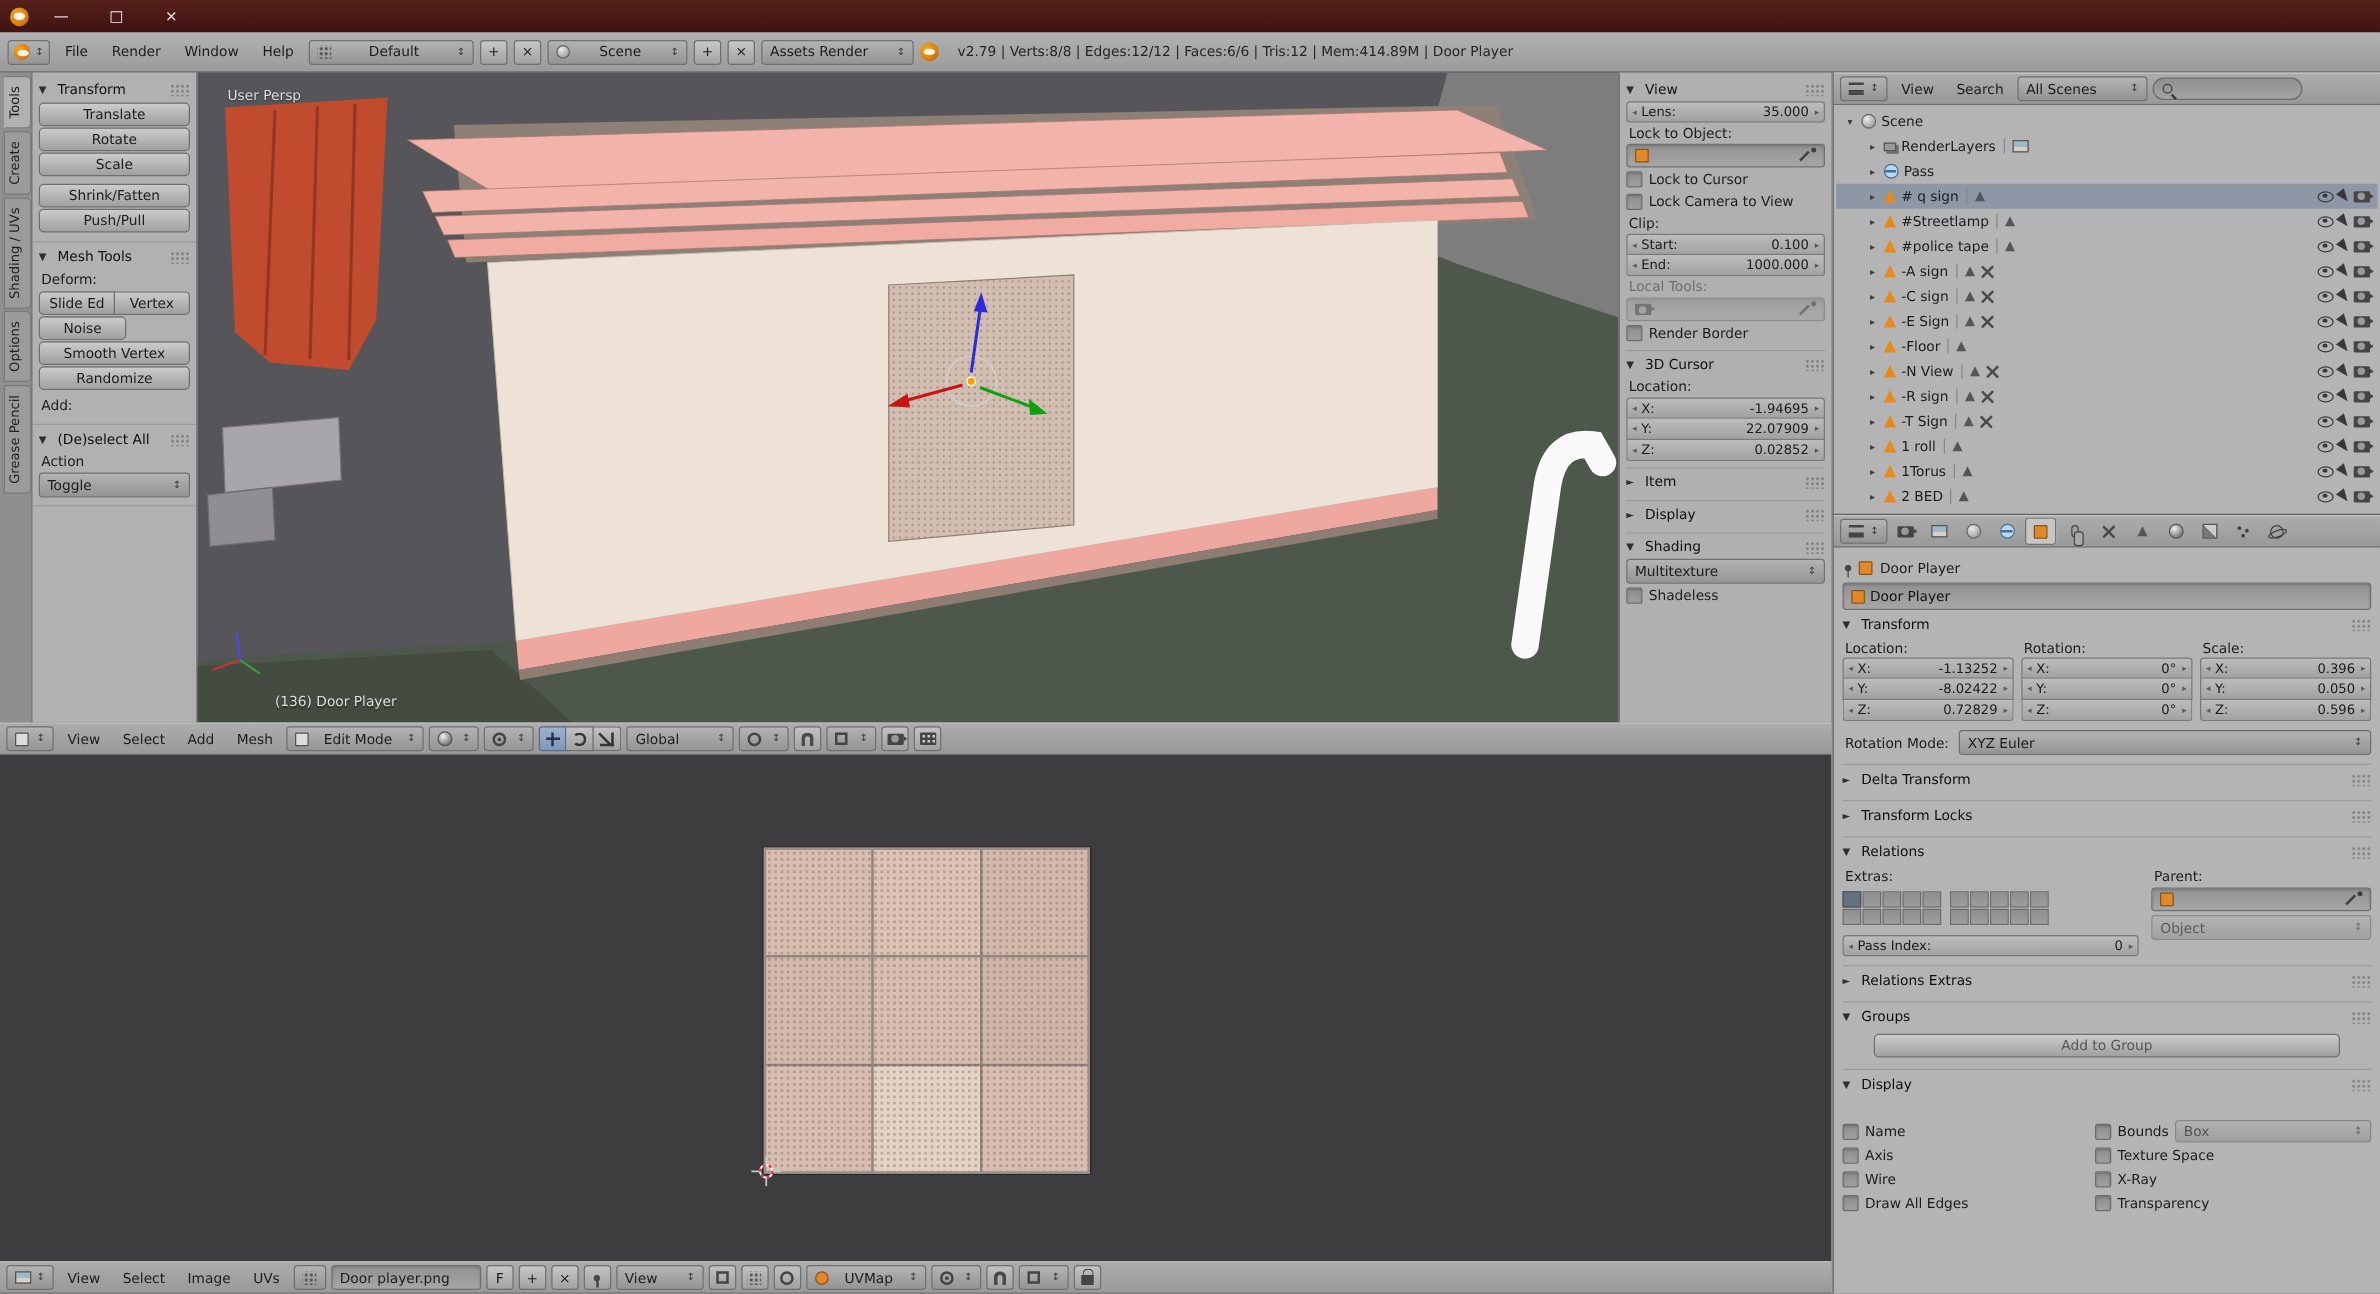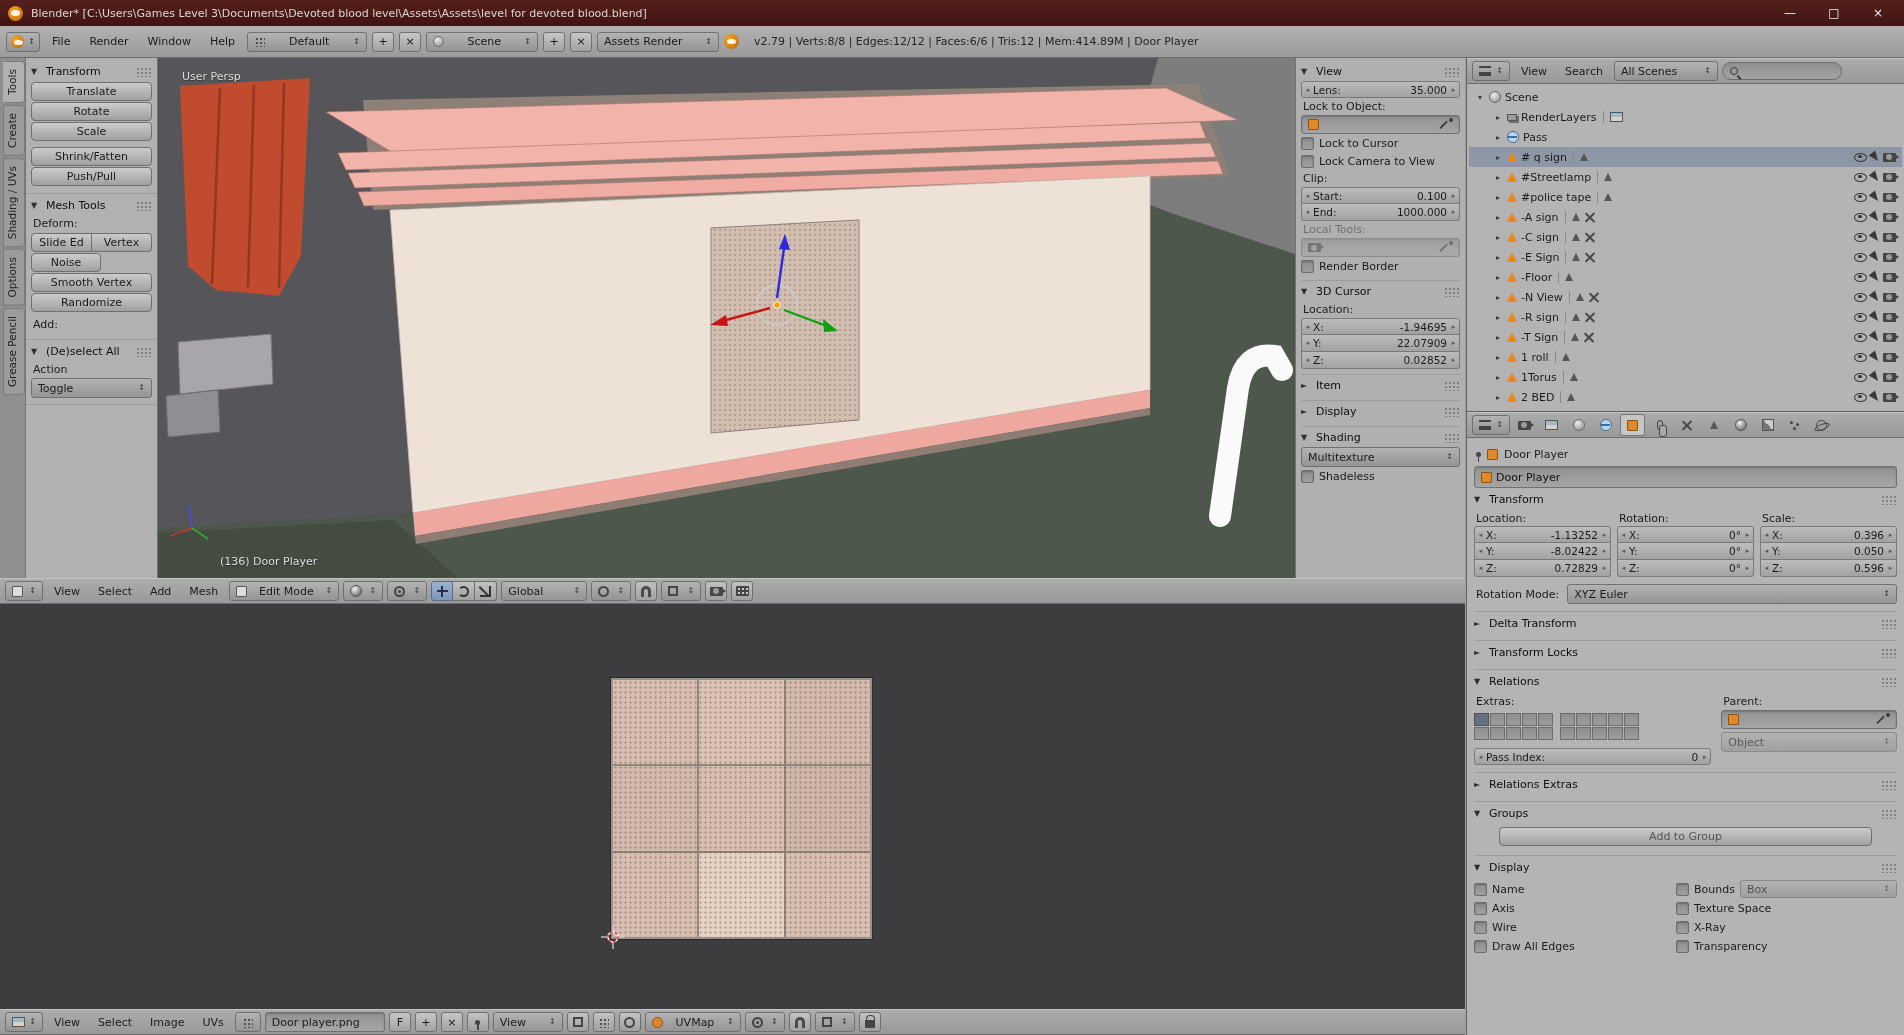--- a/index.html
+++ b/index.html
@@ -175,46 +175,45 @@
   .nameinput {flex:1; border:none; background:transparent; font:inherit; color:#111; outline:none;}
   .ppanel {border-bottom:1px solid #9c9c9c; padding:2px 0 7px 0;}
   .tf3 {display:grid; grid-template-columns:1fr 1fr 1fr; gap:6px; margin-top:2px;}
   .collbl {padding:1px 2px; color:#1b1b1b;}
   .rmrow {display:flex; align-items:center; gap:6px; margin-top:7px;}
   .relgrid {display:grid; grid-template-columns:1.35fr 1fr; gap:10px; margin-top:2px;}
   .layers {display:flex; gap:7px; margin:3px 0 8px 0;}
   .laygrp {display:grid; grid-template-columns:repeat(5,15px); grid-auto-rows:13px; gap:1px;}
   .laycell {background:linear-gradient(#8f8f8f,#9d9d9d); border:1px solid #6d6d6d;}
   .laycell.on {background:#66707e; border-color:#4c545f;}
-  .dispgrid {display:grid; grid-template-columns:1fr 1.15fr; column-gap:10px; row-gap:1px; margin-top:3px;}
+  .dispgrid {display:grid; grid-template-columns:1fr 1.15fr; column-gap:10px; row-gap:1px; margin-top:19px;}
   .boundsrow {display:flex; align-items:center; gap:5px;}
 </style>
 </head>
 <body>
 
 <div class="window">
 
   <div class="titlebar">
     <span class="ic g-blend"></span>
-    <span class="title">Blender* [C:\Users\Games Level 3\Documents\Devoted blood level\Assets\Assets\level for devoted blood.blend]</span>
     <span class="winbtn">—</span>
     <span class="winbtn">□</span>
     <span class="winbtn">×</span>
   </div>
 
   <div class="infobar">
     <div class="ddb sq" style="width:34px">
       <span class="ic g-blend" style="width:13px;height:13px"></span>
       <span class="ud">↕</span>
     </div>
     <span class="hmenu">File</span>
     <span class="hmenu">Render</span>
     <span class="hmenu">Window</span>
     <span class="hmenu">Help</span>
-    <div class="ddb" style="width:120px">
+    <div class="ddb" style="width:132px">
       <span class="ic g-grid"></span>
       <span>Default</span>
       <span class="ud">↕</span>
     </div>
     <div class="btn sq">
         <span>+</span>
       </div>
     <div class="btn sq">
         <span>×</span>
       </div>

